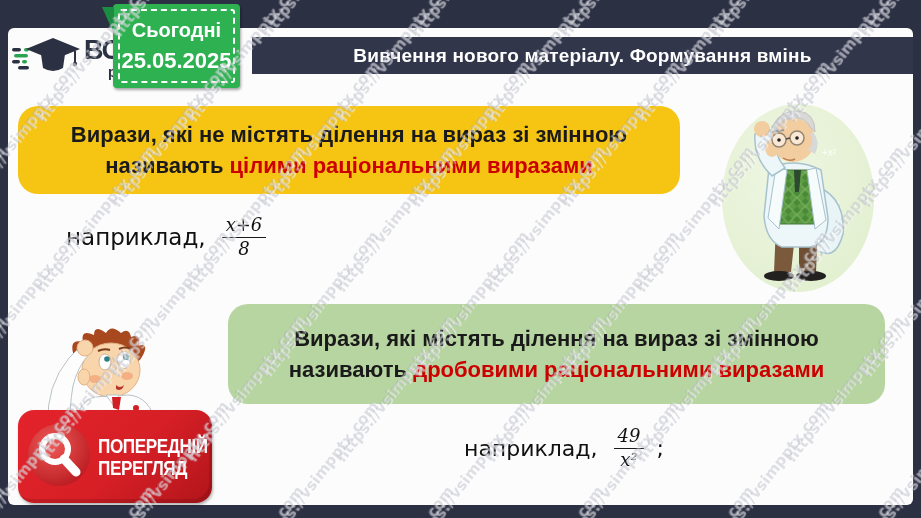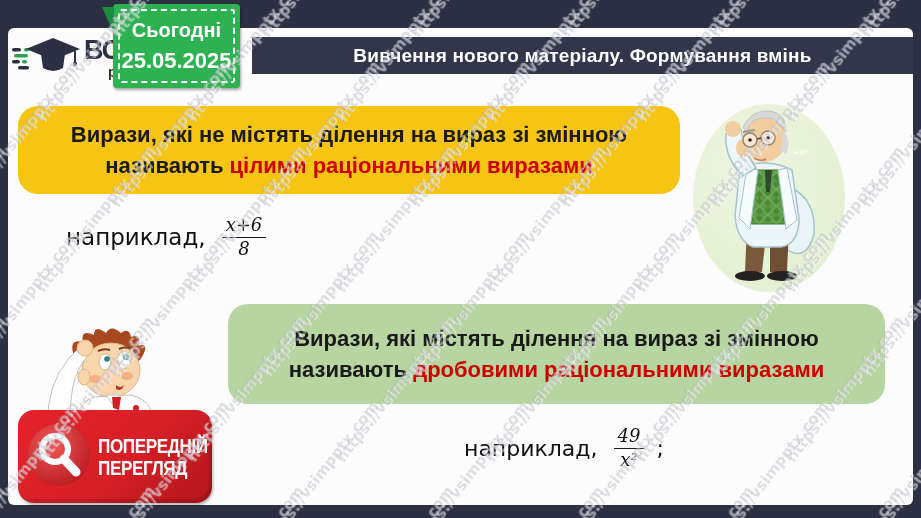--- a/index.html
+++ b/index.html
@@ -42,21 +42,21 @@
         font-family:"DejaVu Serif",serif;font-style:italic;font-size:18px;line-height:1.25;color:#111}
   .frac .num{border-bottom:1.5px solid #1a1a1a;padding:0 4px}
   
   .preview-badge{position:absolute;left:10px;top:382px;width:194px;height:93px;z-index:3;
         background:linear-gradient(135deg,#e4232b 0%,var(--redbadge,#d61f26) 55%,#b2151b 100%);
         border-radius:16px;display:flex;align-items:center;box-shadow:inset -3px -4px 0 rgba(0,0,0,.12),1px 2px 3px rgba(0,0,0,.3)}
   .preview-text{color:#fff;font-weight:700;font-size:19.5px;line-height:22px;
         transform:scaleX(.88);transform-origin:left;margin-left:6px;letter-spacing:-.5px}
   .magnifier{margin-left:8px;flex:0 0 auto}
   
-  .professor{position:absolute;left:675px;top:68px;z-index:2}
+  .professor{position:absolute;left:704px;top:68px;z-index:2}
   .boy{position:absolute;left:18px;top:296px;z-index:2}
   
   .wm-layer{position:absolute;inset:0;z-index:60;pointer-events:none;overflow:hidden}
   .wm{position:absolute;white-space:nowrap;transform:rotate(-52deg);
       font-family:"DejaVu Sans",sans-serif;font-size:15px;font-weight:700;
       color:rgba(162,165,178,.34);text-shadow:1px 1px 1px rgba(255,255,255,.55)}
 </style>
 </head>
 <body>
 

